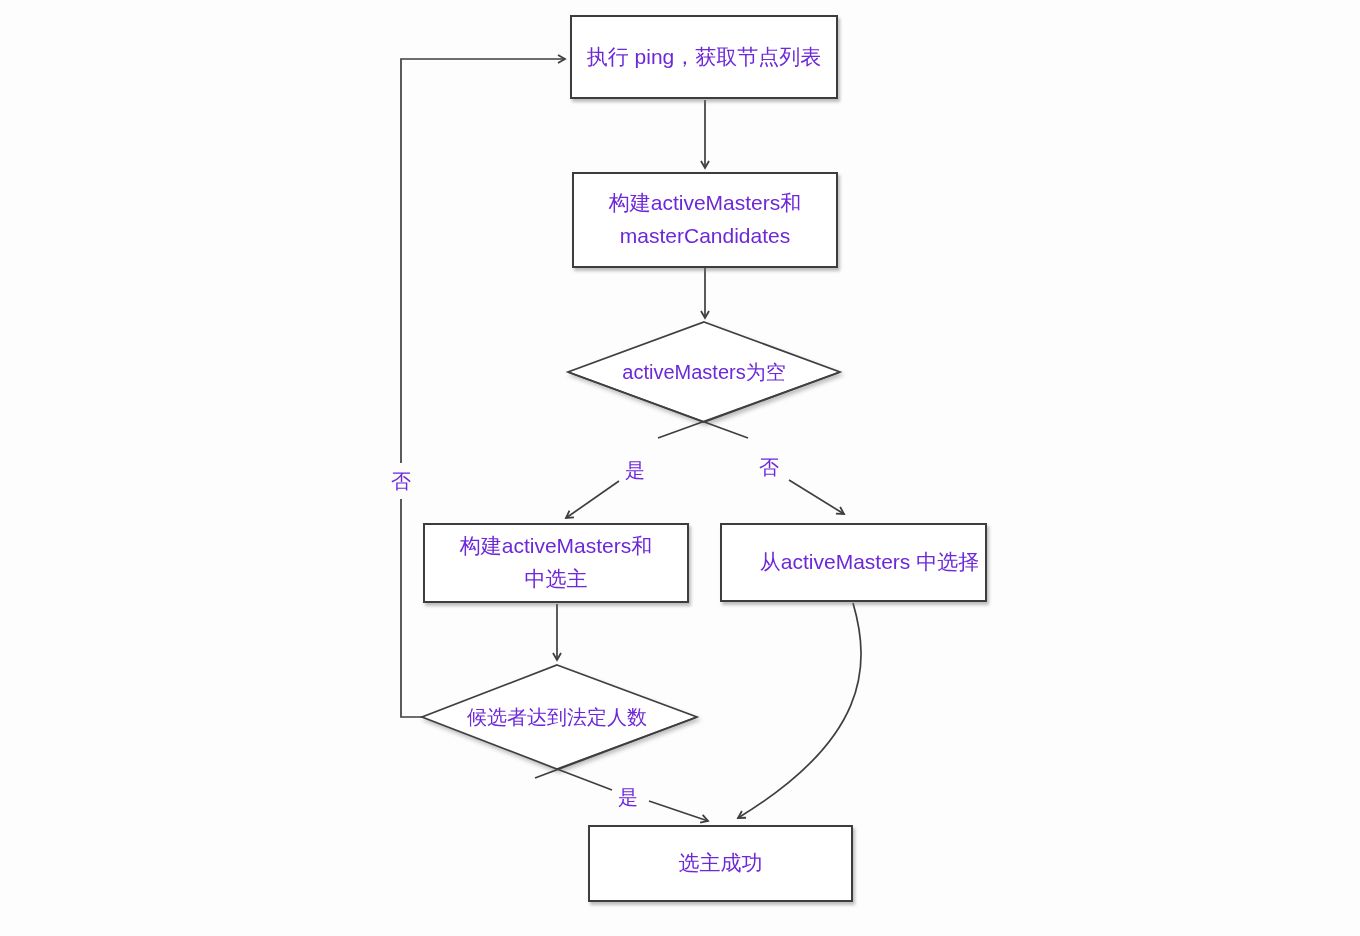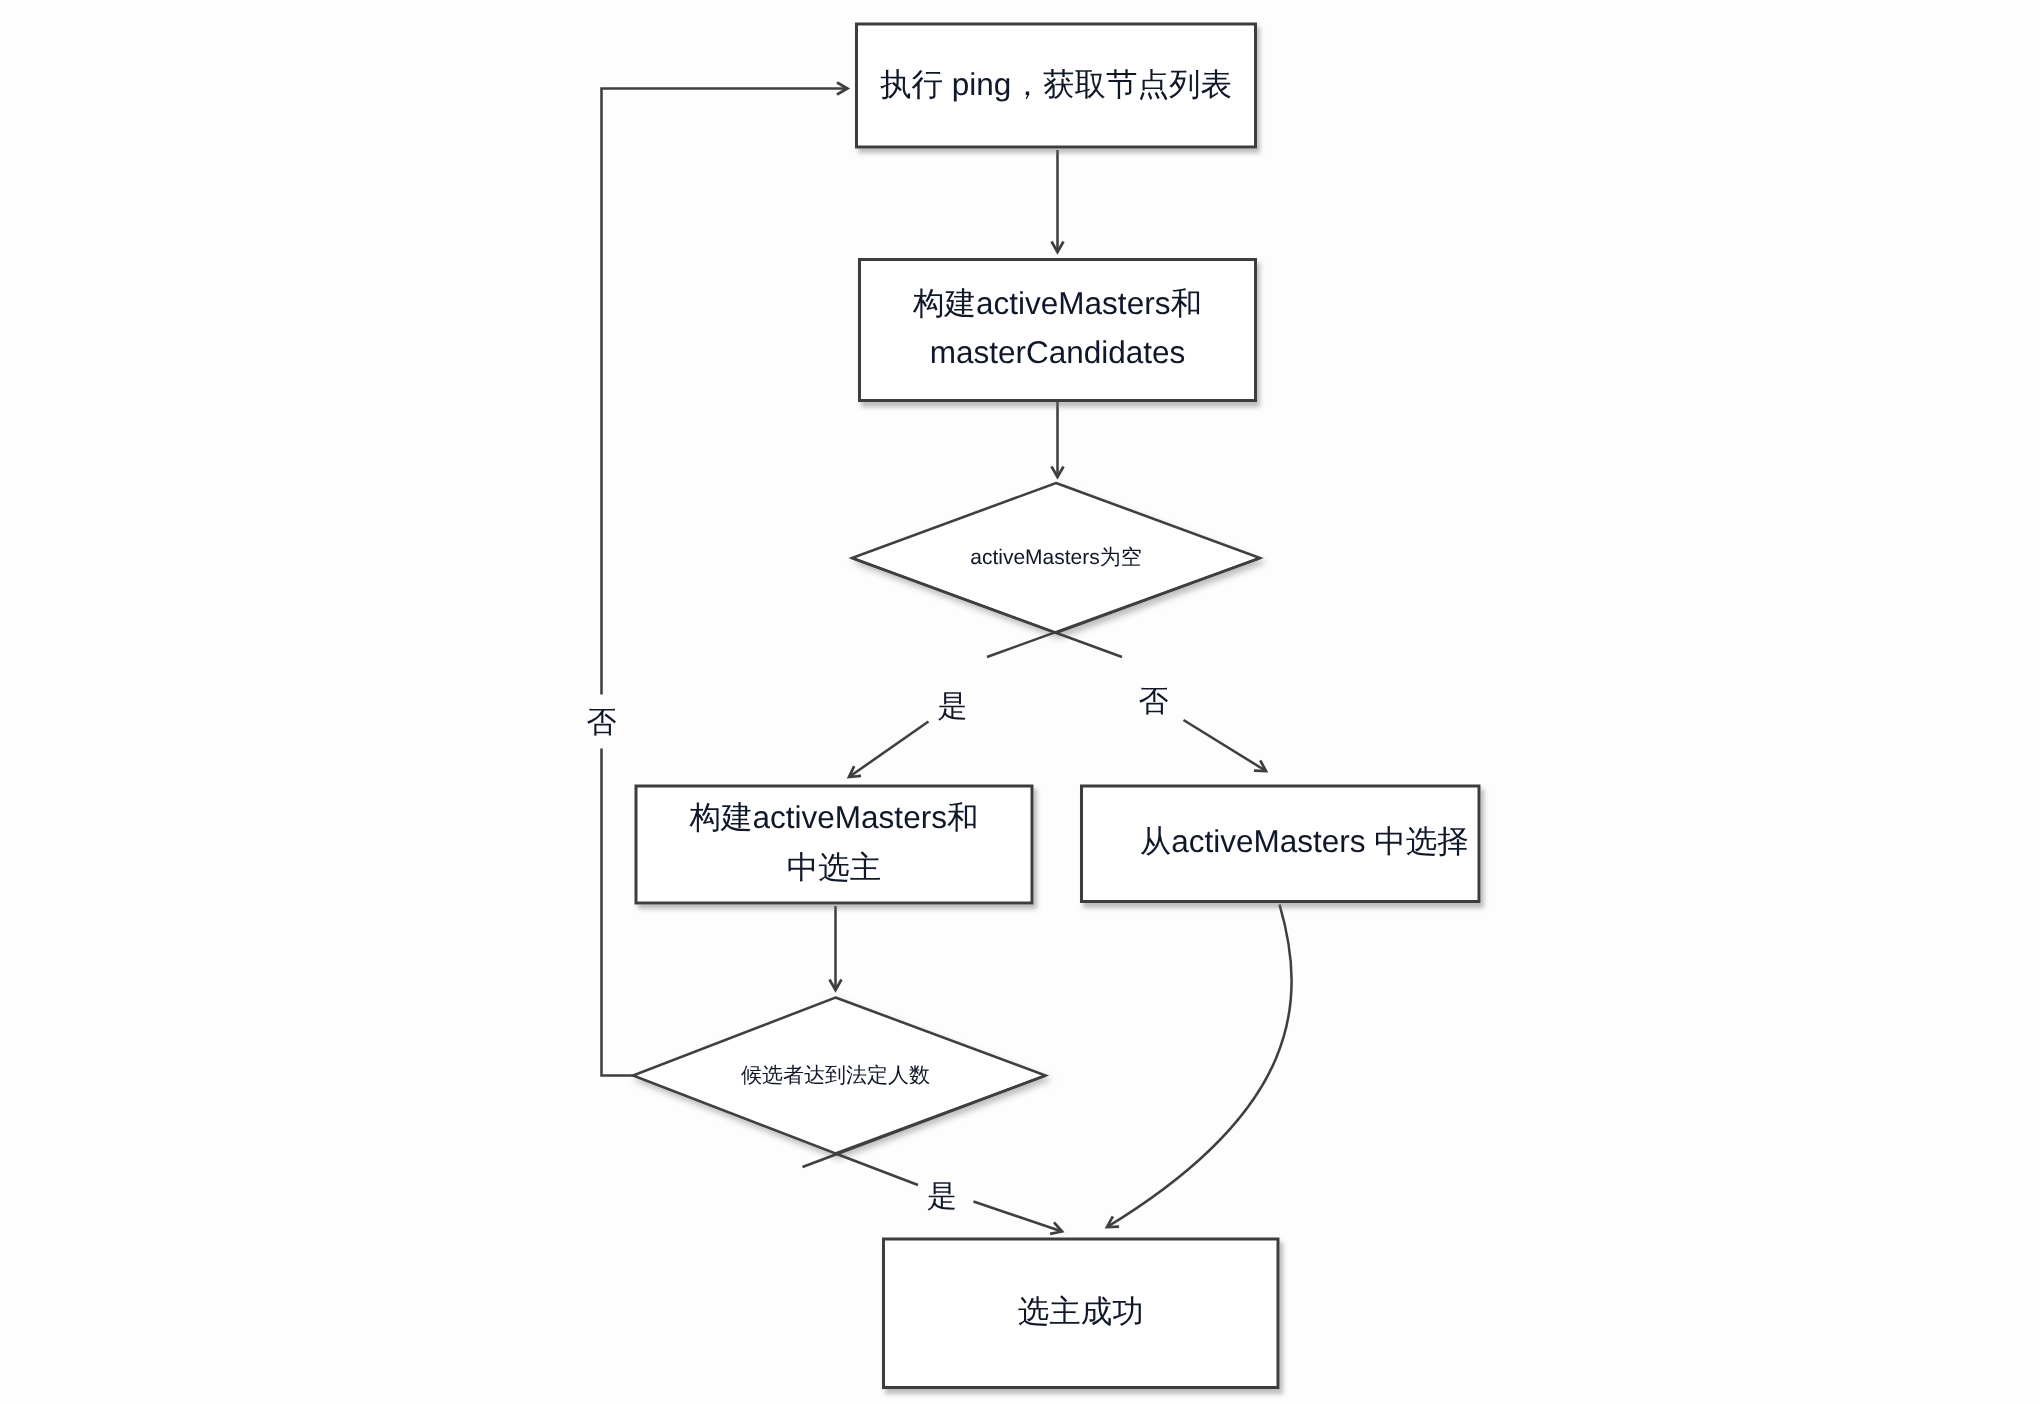--- a/index.html
+++ b/index.html
@@ -2,21 +2,21 @@
 <html><head>
 <meta charset="utf-8">
 <style>
   html, body { margin: 0; padding: 0; background: #ffffff; }
   .canvas {
     position: relative;
     width: 1360px;
     height: 936px;
     background: #fdfdfd;
     font-family: "Liberation Sans", "DejaVu Sans", sans-serif;
-    color: #0f172a;
+    color: #6d28d9;
     overflow: hidden;
   }
   svg.connectors {
     position: absolute;
     left: 0; top: 0;
     width: 1360px; height: 936px;
   }
   .node {
     position: absolute;
     display: flex;
@@ -30,40 +30,40 @@
     line-height: 1.55;
     white-space: pre-line;
     box-sizing: border-box;
   }
   .diamond-label {
     position: absolute;
     display: flex;
     align-items: center;
     justify-content: center;
     text-align: center;
-    font-size: 14px;
+    font-size: 20px;
     white-space: nowrap;
     pointer-events: none;
   }
   .edge-label {
     position: absolute;
     display: flex;
     align-items: center;
     justify-content: center;
     font-size: 20px;
     pointer-events: none;
   }
   .edge-label.masked { background: #fdfdfd; }
 
   
   #node-ping            { left: 570px; top: 15px;  width: 268px; height: 84px; }
   #node-build           { left: 572px; top: 172px; width: 266px; height: 96px; }
   #node-pick-candidates { left: 423px; top: 523px; width: 266px; height: 80px; }
   #node-pick-active     { left: 720px; top: 523px; width: 267px; height: 79px; padding-left: 32px; }
-  #node-success         { left: 588px; top: 825px; width: 265px; height: 101px; }
+  #node-success         { left: 588px; top: 825px; width: 265px; height: 77px; }
 
   #label-active-empty   { left: 569px; top: 342px; width: 270px; height: 60px; }
   #label-quorum         { left: 422px; top: 687px; width: 270px; height: 60px; }
 
   #edge-label-yes1      { left: 615px; top: 455px; width: 40px; height: 30px; }
   #edge-label-no1       { left: 749px; top: 452px; width: 40px; height: 30px; }
   #edge-label-no-loop   { left: 383px; top: 463px; width: 36px; height: 36px; }
   #edge-label-yes2      { left: 608px; top: 782px; width: 40px; height: 30px; }
 </style>
 </head>

